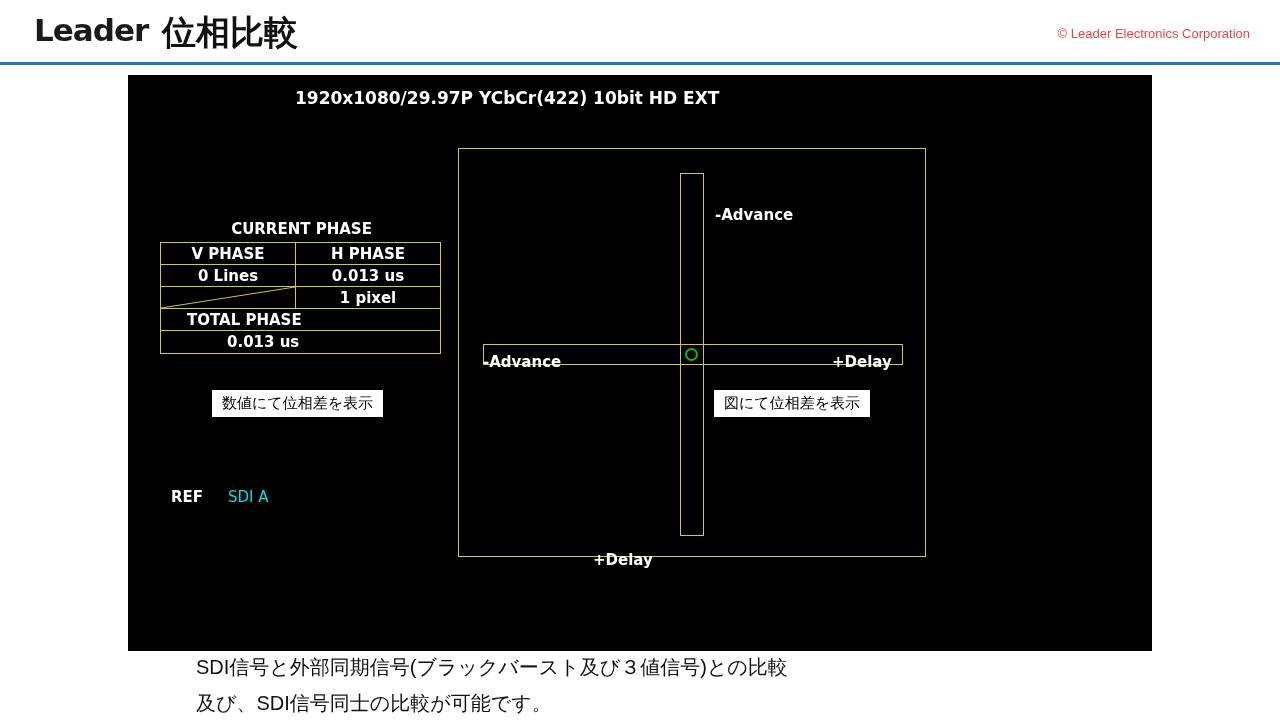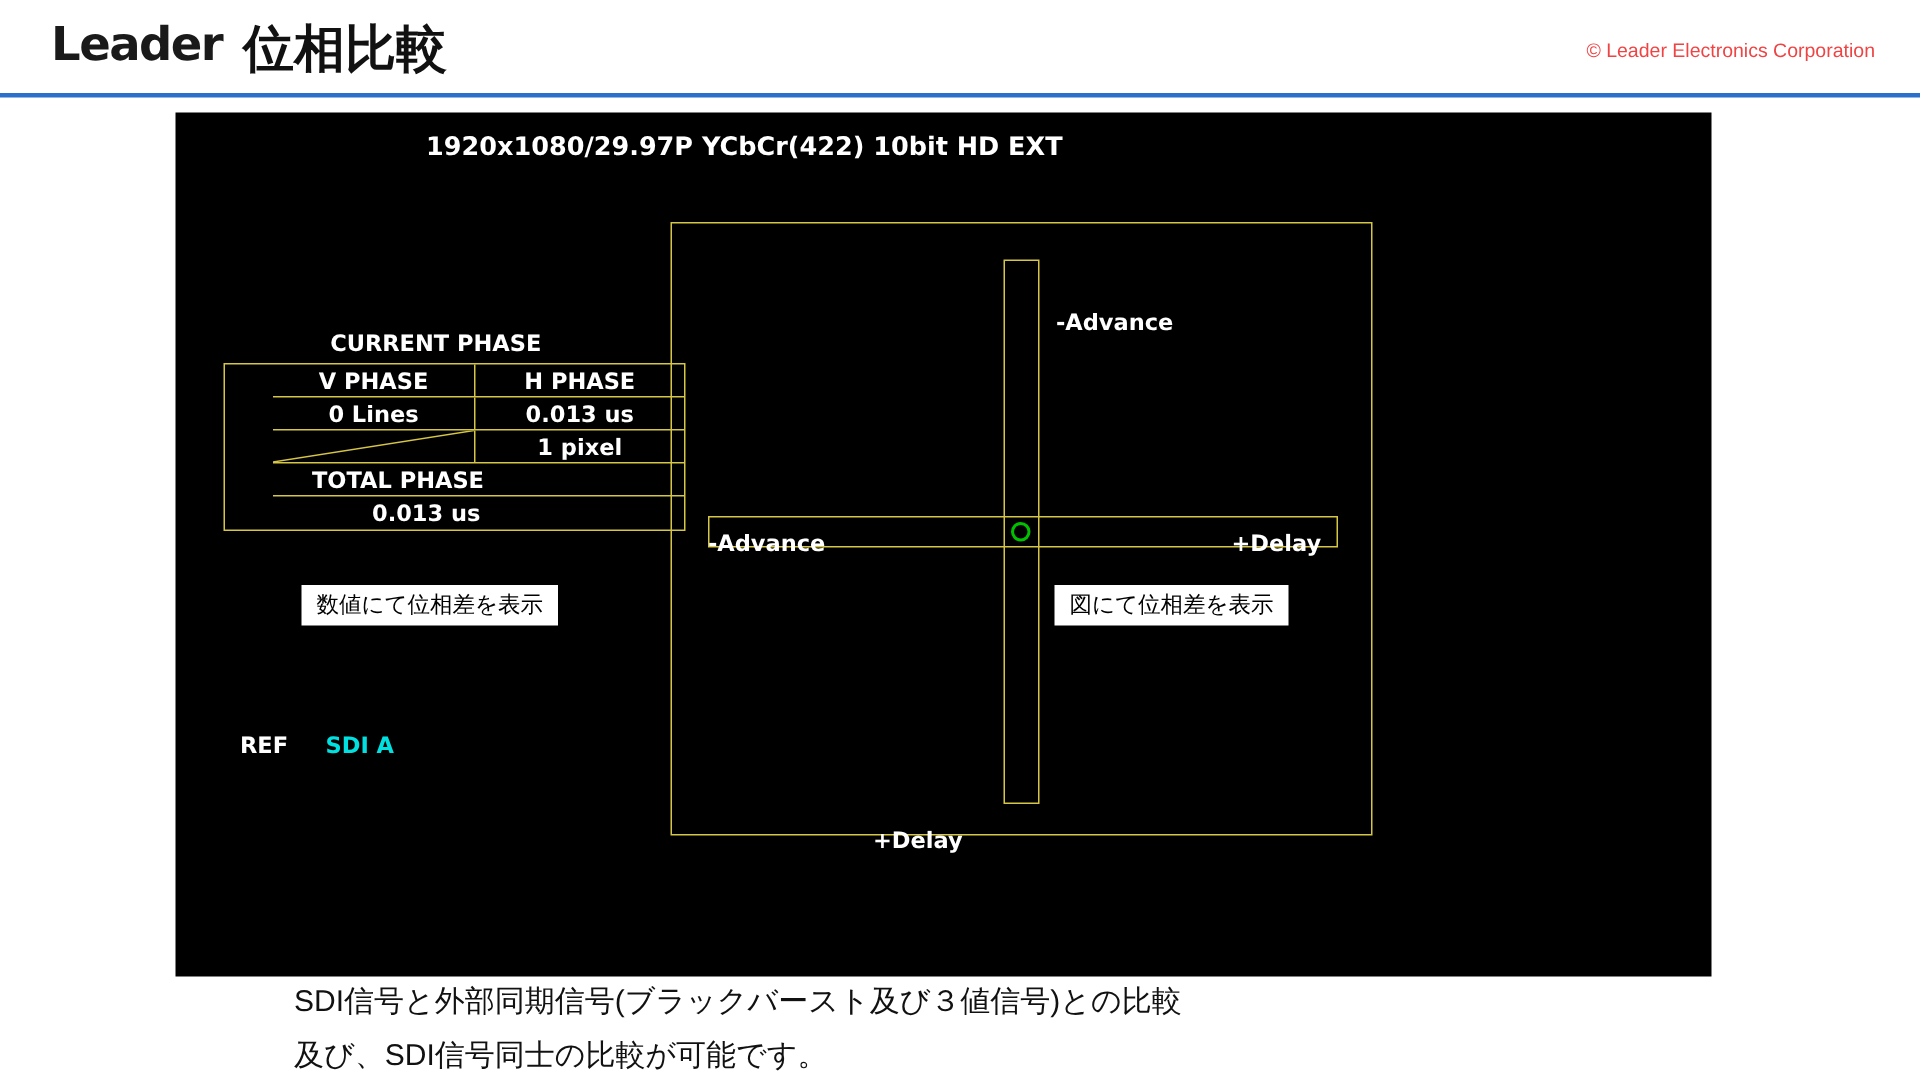--- a/index.html
+++ b/index.html
@@ -8,51 +8,51 @@
 
   
   .header { position: absolute; left: 0; top: 0; width: 1280px; height: 60px; background: #ffffff; }
   .logo { position: absolute; left: 34px; top: 12px; font-size: 31px; font-weight: 800;
           color: #1a1a1a; letter-spacing: -1px; font-family: "DejaVu Sans", sans-serif; }
   .page-title { position: absolute; left: 162px; top: 10px; font-size: 34px; font-weight: 700; color: #111111; }
   .copyright { position: absolute; right: 30px; top: 26px; font-size: 13px; color: #ef4444; }
   .header-rule { position: absolute; left: 0; top: 62px; width: 1280px; height: 3px; background: #2a6fc9; }
 
   
-  .screen { position: absolute; left: 117px; top: 75px; width: 1024px; height: 576px; background: #000000;
+  .screen { position: absolute; left: 128px; top: 75px; width: 1024px; height: 576px; background: #000000;
             font-family: "DejaVu Sans", sans-serif; }
   .status-line { position: absolute; left: 167px; top: 13px; font-size: 17px; font-weight: 700; color: #ffffff; }
   .input-label { position: absolute; left: 827px; top: 2px; font-size: 31px; font-weight: 700;
                  color: #ffffff; letter-spacing: 2px; }
 
   
   .current-phase-title { position: absolute; left: 32px; top: 145px; width: 283px; text-align: center;
                          font-size: 15px; font-weight: 700; color: #ffffff; }
-  .phase-table { position: absolute; left: 32px; top: 167px; width: 308px; border: 1px solid #d6c645; padding-left: 32px; }
+  .phase-table { position: absolute; left: 32px; top: 167px; width: 281px; border: 1px solid #d6c645; }
   .pt-row { display: flex; height: 22px; border-bottom: 1px solid #d6c645; }
   .pt-row:last-child { border-bottom: none; }
   .pt-cell { display: flex; align-items: center; justify-content: center;
              font-size: 15px; font-weight: 700; color: #ffffff; height: 100%; }
   .pt-c1 { width: 135px; border-right: 1px solid #d6c645; }
   .pt-c2 { flex: 1; }
   .pt-full { width: 100%; justify-content: flex-start; }
   .pt-total-label { padding-left: 26px; }
   .pt-total-value { padding-left: 66px; }
   .pt-diag { position: relative; }
   .pt-diag svg { position: absolute; left: 0; top: 0; width: 100%; height: 100%; }
 
   
   .annotation { position: absolute; background: #ffffff; color: #000000; font-size: 15px;
                 padding: 4px 10px; font-family: "Liberation Sans", sans-serif; white-space: nowrap; z-index: 5; }
   .annotation-numeric { left: 84px; top: 315px; }
   .annotation-graphic { left: 586px; top: 315px; }
 
   
   .ref-label { position: absolute; left: 43px; top: 413px; font-size: 15px; font-weight: 700; color: #ffffff; }
-  .ref-value { position: absolute; left: 100px; top: 413px; font-size: 15px; font-weight: 700; color: #00e0e0; }
+  .ref-value { position: absolute; left: 100px; top: 413px; font-size: 15px; font-weight: 400; color: #00e0e0; }
 
   
   .diagram { position: absolute; left: 330px; top: 73px; width: 468px; height: 409px; border: 1px solid #d6c645; }
   .v-bar { position: absolute; left: 221px; top: 24px; width: 24px; height: 363px;
            border: 1px solid #d6c645; background: #000000; }
   .h-bar { position: absolute; left: 24px; top: 195px; width: 420px; height: 21px;
            border: 1px solid #d6c645; background: transparent; }
   .center-marker { position: absolute; left: 226px; top: 199px; width: 13px; height: 13px;
                    border: 2px solid #00c000; border-radius: 50%; z-index: 3; }
   .diag-label { position: absolute; font-size: 15px; font-weight: 700; color: #ffffff; white-space: nowrap; margin-top: 32px; }

